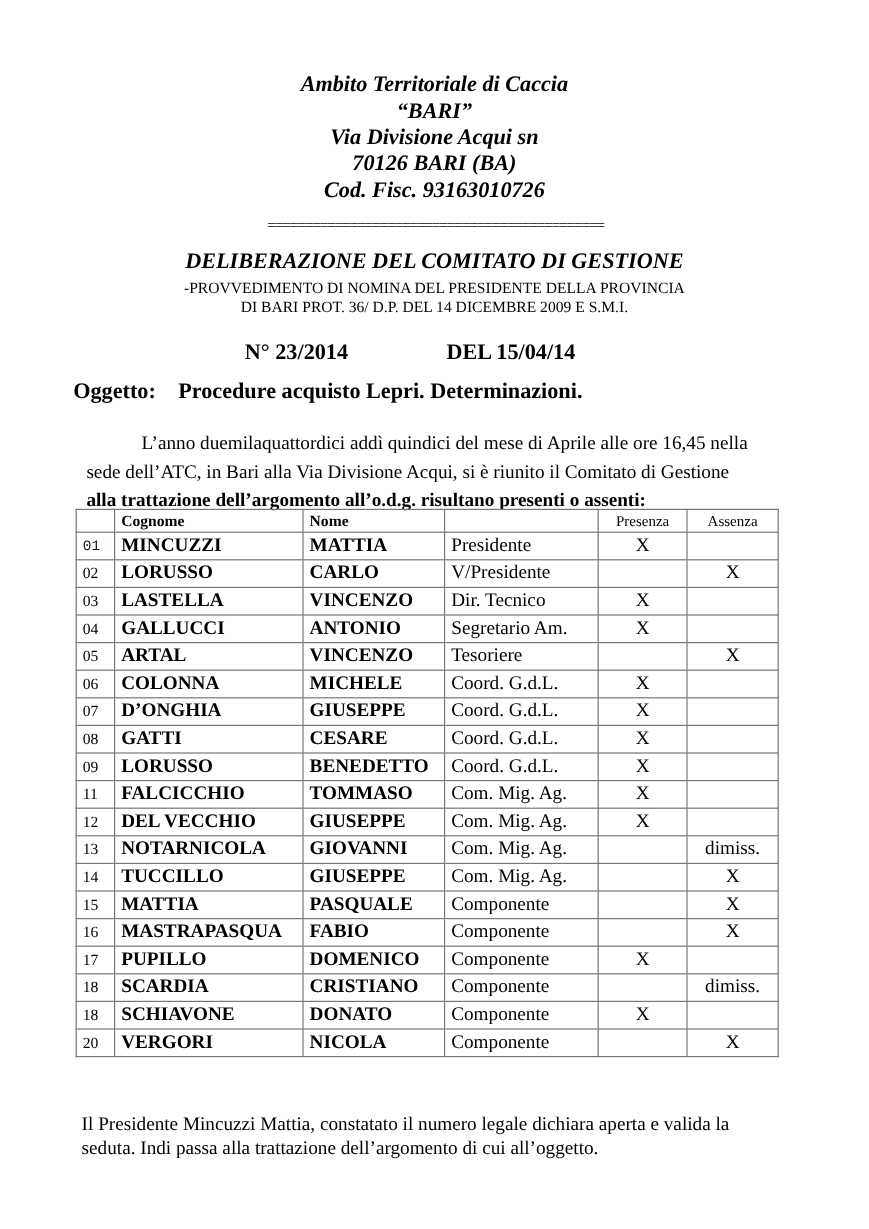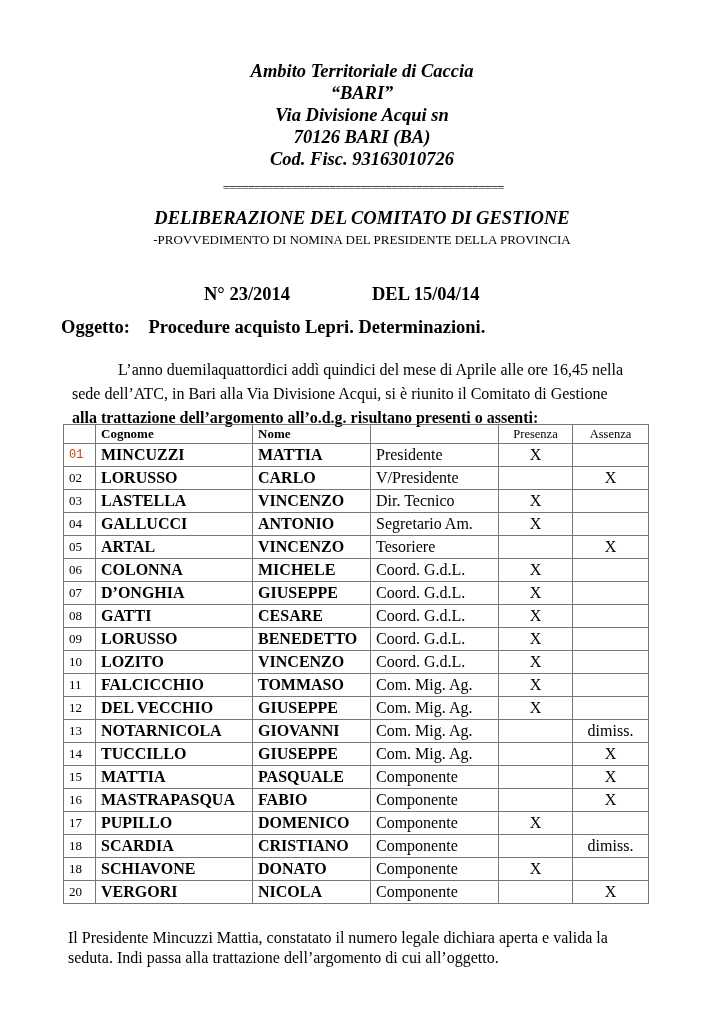--- a/index.html
+++ b/index.html
@@ -29,21 +29,21 @@
   .intro { position: absolute; left: 68px; top: 356px; width: 590px; font-size: 16px; line-height: 20px; }
   .intro p { margin: 4px; white-space: nowrap; }
   .intro .first { text-indent: 46px; }
   .intro b { font-weight: bold; }
 
   table.members { position: absolute; left: 63px; top: 424px; border-collapse: collapse; padding-left: 33px; }
   table.members td { border: 1px solid #777; padding: 0 0 0 5px; height: 22px; vertical-align: middle; white-space: nowrap; }
   table.members tr.head td { height: 18px; font-size: 12.5px; }
   table.members tr.head td.hb { font-weight: bold; font-size: 13px; }
   .c-num { width: 26px; font-size: 13px; }
-  .c-num.mono { font-family: "Liberation Mono", "DejaVu Sans Mono", monospace; font-size: 12px; color: #c2410c; }
+  .c-num.mono { font-family: "Liberation Mono", "DejaVu Sans Mono", monospace; font-size: 12px; color: #0f172a; }
   .c-sur { width: 151px; font-weight: bold; font-size: 16px; }
   .c-name { width: 112px; font-weight: bold; font-size: 16px; }
   .c-role { width: 122px; font-size: 16px; }
   .c-pres { width: 73px; text-align: center; font-size: 16px; padding: 0 !important; }
   .c-ass { width: 75px; text-align: center; font-size: 16px; padding: 0 !important; }
   tr.head .c-pres, tr.head .c-ass { font-size: 12.5px; }
 
   .closing { position: absolute; left: 68px; top: 928px; width: 600px; font-size: 16px; line-height: 20px; }
   .closing p { margin: 0; white-space: nowrap; }
 </style>
@@ -57,20 +57,21 @@
     <div>“BARI”</div>
     <div>Via Divisione Acqui sn</div>
     <div>70126 BARI (BA)</div>
     <div>Cod. Fisc. 93163010726</div>
   </div>
   <div class="separator">=============================================</div>
 
   <div class="delib">DELIBERAZIONE DEL COMITATO DI GESTIONE</div>
   <div class="subdelib">
     <div>-PROVVEDIMENTO DI NOMINA DEL PRESIDENTE DELLA PROVINCIA</div>
+    <div>DI BARI PROT. 36/ D.P. DEL 14 DICEMBRE 2009 E S.M.I.</div>
   </div>
 
   <div class="numline num">N°  23/2014</div>
   <div class="numline del">DEL  15/04/14</div>
 
   <div class="oggetto">
     <span class="lbl">Oggetto:</span>
     <span>Procedure acquisto Lepri. Determinazioni.</span>
   </div>
 
@@ -156,28 +157,20 @@
         </tr>
         <tr>
           <td class="c-num">09</td>
           <td class="c-sur">LORUSSO</td>
           <td class="c-name">BENEDETTO</td>
           <td class="c-role">Coord. G.d.L.</td>
           <td class="c-pres">X</td>
           <td class="c-ass"></td>
         </tr>
         <tr>
-          <td class="c-num">10</td>
-          <td class="c-sur">LOZITO</td>
-          <td class="c-name">VINCENZO</td>
-          <td class="c-role">Coord. G.d.L.</td>
-          <td class="c-pres">X</td>
-          <td class="c-ass"></td>
-        </tr>
-        <tr>
           <td class="c-num">11</td>
           <td class="c-sur">FALCICCHIO</td>
           <td class="c-name">TOMMASO</td>
           <td class="c-role">Com. Mig. Ag.</td>
           <td class="c-pres">X</td>
           <td class="c-ass"></td>
         </tr>
         <tr>
           <td class="c-num">12</td>
           <td class="c-sur">DEL VECCHIO</td>

